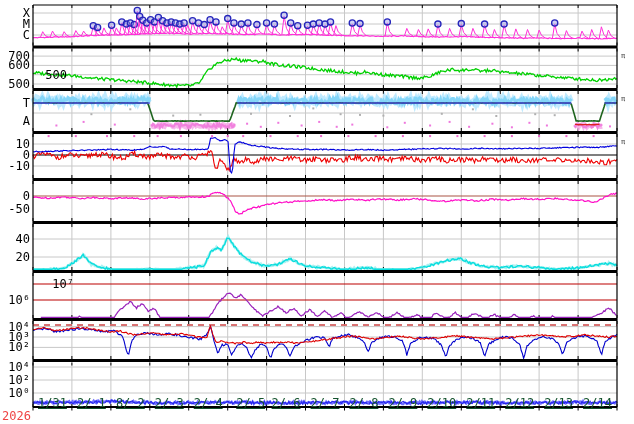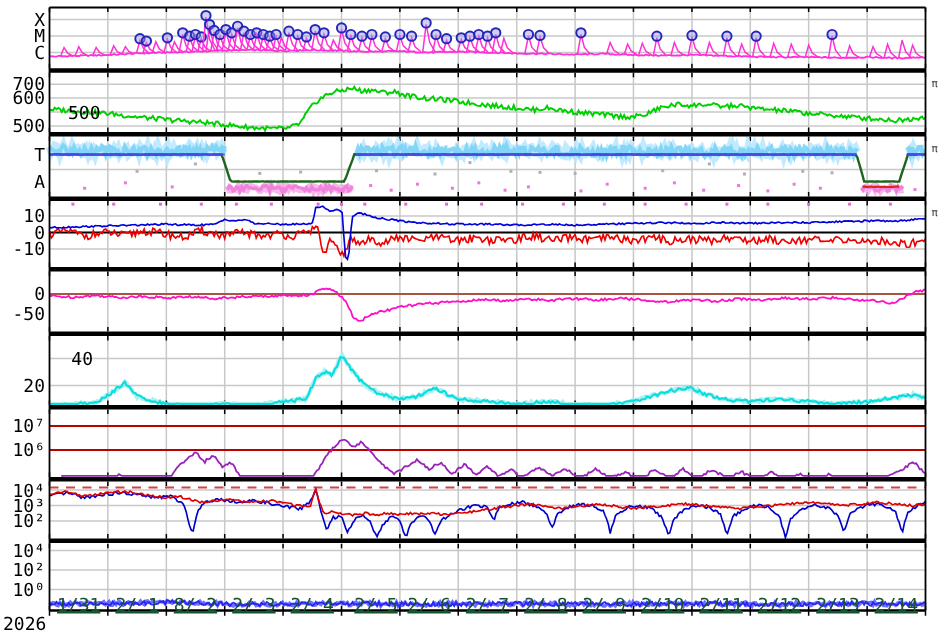--- a/index.html
+++ b/index.html
@@ -4,21 +4,21 @@
 <style>
   html,body{margin:0;padding:0;background:#fff;}
   .screen{position:relative;width:634px;height:424px;background:#ffffff;overflow:hidden;
           font-family:"DejaVu Sans Mono","Liberation Mono",monospace;}
   #plot{position:absolute;left:0;top:0;width:634px;height:424px;}
   #labels{position:absolute;left:0;top:0;width:634px;height:424px;pointer-events:none;}
   .ylab{position:absolute;left:0;width:30px;height:14px;text-align:right;
         font-size:12px;line-height:14px;color:#000;}
   .xlab{position:absolute;top:396px;width:36px;margin-left:-18px;text-align:center;
         font-size:12px;color:#14532d;white-space:pre;text-decoration:underline;}
-  .year{position:absolute;left:2px;top:409px;font-size:12px;color:#000000;white-space:pre;}
+  .year{position:absolute;left:2px;top:409px;font-size:12px;color:#ef4444;white-space:pre;}
   .glyph{position:absolute;left:621px;font-family:"DejaVu Sans",sans-serif;
          font-size:7px;color:#333;}
 </style>
 </head>
 <body>
 
 <div class="screen">
   <svg id="plot" xmlns="http://www.w3.org/2000/svg">
       <line x1="71.9" y1="5" x2="71.9" y2="45.5" stroke="#c8c8c8" stroke-width="1"></line>
       <line x1="110.9" y1="5" x2="110.9" y2="45.5" stroke="#c8c8c8" stroke-width="1"></line>
@@ -699,23 +699,23 @@
       <div class="ylab" style="top: 58.4px;">600</div>
       <div class="ylab" style="top: 67.7px; margin-left: 37px;">500</div>
       <div class="ylab" style="top: 77px;">500</div>
       <div class="ylab" style="top: 96px;">T</div>
       <div class="ylab" style="top: 114px;">A</div>
       <div class="ylab" style="top: 137px;">10</div>
       <div class="ylab" style="top: 148px;">0</div>
       <div class="ylab" style="top: 159px;">-10</div>
       <div class="ylab" style="top: 189px;">0</div>
       <div class="ylab" style="top: 202px;">-50</div>
-      <div class="ylab" style="top: 232px; padding-left: 32px;">40</div>
+      <div class="ylab" style="top: 232px;">40</div>
       <div class="ylab" style="top: 250px;">20</div>
-      <div class="ylab" style="top: 277px;">10⁷</div>
+      <div class="ylab" style="top: 277px; padding-left: 44px;">10⁷</div>
       <div class="ylab" style="top: 293px;">10⁶</div>
       <div class="ylab" style="top: 319.6px;">10⁴</div>
       <div class="ylab" style="top: 330px;">10³</div>
       <div class="ylab" style="top: 340.4px;">10²</div>
       <div class="ylab" style="top: 360px;">10⁴</div>
       <div class="ylab" style="top: 373px;">10²</div>
       <div class="ylab" style="top: 386px;">10⁰</div>
       <div class="xlab" style="left: 52.4667px;">1/31</div>
       <div class="xlab" style="left: 91.4px;">2/ 1</div>
       <div class="xlab" style="left: 130.333px;">8/ 2</div>

